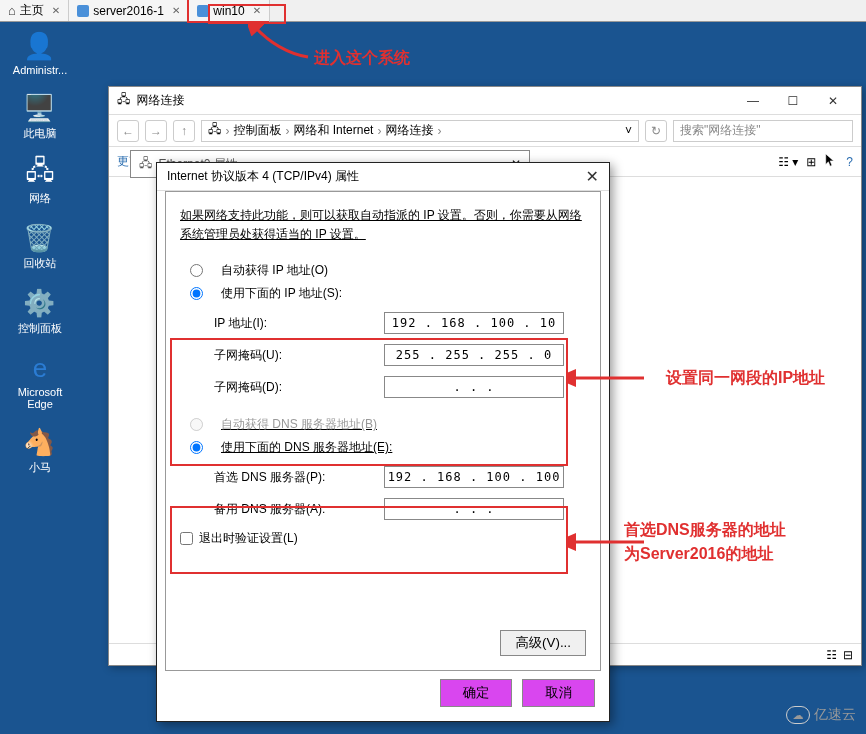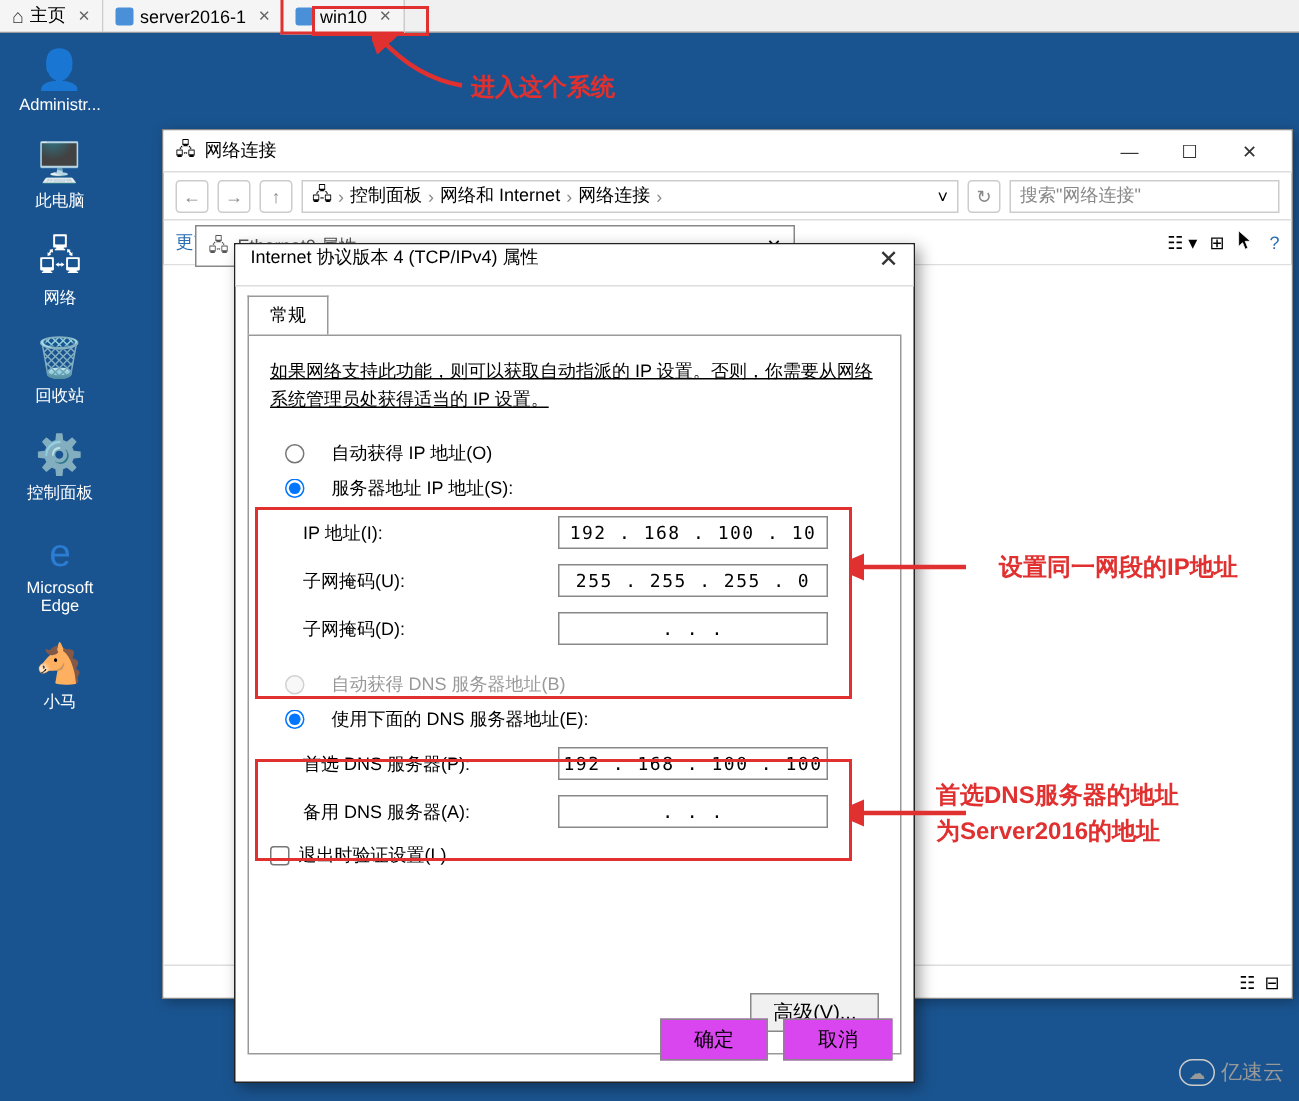--- a/index.html
+++ b/index.html
@@ -35,33 +35,33 @@
 .toolbar .right-tools { margin-left: auto; display: flex; gap: 8px; align-items: center; }
 .content-area { height: calc(100% - 90px); background: #fff; position: relative; }
 .status-bar { position: absolute; bottom: 0; left: 0; right: 0; height: 22px; border-top: 1px solid #ddd; display: flex; align-items: center; justify-content: flex-end; padding: 0 8px; gap: 6px; }
 
 
 .eth-window { position: absolute; left: 130px; top: 150px; width: 400px; height: 28px; background: #fff; border: 1px solid #888; display: flex; align-items: center; padding: 0 8px; justify-content: space-between; }
 .eth-window .ttl { display: flex; align-items: center; gap: 6px; color: #555; }
 
 
 .ipv4-dialog { position: absolute; left: 156px; top: 162px; width: 454px; height: 560px; background: #fff; border: 1px solid #222; box-shadow: 3px 3px 10px rgba(0,0,0,0.4); }
-.ipv4-title { height: 28px; display: flex; align-items: flex-start; justify-content: space-between; padding: 0 10px; background: #fff; border-bottom: 1px solid #ddd; }
+.ipv4-title { height: 28px; display: flex; align-items: center; justify-content: space-between; padding: 0 10px; background: #fff; border-bottom: 1px solid #ddd; }
 .ipv4-title .close-x { font-size: 16px; color: #333; cursor: pointer; }
 .tab-row { display: flex; padding: 6px 8px 0 8px; }
 .tab-row .tabbtn { border: 1px solid #999; border-bottom: none; background: #fff; padding: 4px 14px; font-size: 12px; cursor: pointer; }
 .dialog-body { margin: 0 8px 8px 8px; border: 1px solid #999; padding: 14px 14px 10px 14px; height: 480px; position: relative; }
 .desc-text { font-size: 12px; line-height: 1.6; margin-bottom: 18px; text-decoration: underline; }
 .radio-group { margin-left: 10px; margin-bottom: 10px; }
 .radio-row { display: flex; align-items: center; gap: 18px; margin: 6px 0; }
 .radio-row input[type=radio] { cursor: pointer; }
 .radio-row.disabled { color: #999; }
 .field-rows { margin-left: 22px; }
 .field-row { display: flex; align-items: center; margin: 10px 0; }
-.field-row label { width: 170px; }
+.field-row label { width: 170px; margin-left: 12px; }
 .ip-input { width: 180px; height: 22px; border: 1px solid #888; font-family: monospace; text-align: center; letter-spacing: 1px; display: flex; align-items: center; justify-content: center; }
 .checkbox-row { display: flex; align-items: center; gap: 6px; }
 .adv-btn { position: absolute; right: 14px; bottom: 14px; padding: 3px 14px; border: 1px solid #888; background: #f0f0f0; cursor: pointer; }
 .dialog-buttons { position: absolute; bottom: 14px; right: 14px; display: flex; gap: 10px; }
 .dialog-buttons button { padding: 4px 22px; border: 1px solid #888; background: #d946ef; cursor: pointer; }
 
 
 .red-box { position: absolute; border: 2px solid #e03030; pointer-events: none; }
 
 
@@ -183,52 +183,49 @@
       <span>Ethernet0 属性</span>
     </div>
   <span>✕</span>
 </div>
 
 <div class="ipv4-dialog">
   <div class="ipv4-title">
     <span>Internet 协议版本 4 (TCP/IPv4) 属性</span>
     <span class="close-x">✕</span>
   </div>
-  <div class="tab-row">
-    <div class="tabbtn">常规</div>
-  </div>
   <div class="dialog-body">
     <div class="desc-text">如果网络支持此功能，则可以获取自动指派的 IP 设置。否则，你需要从网络系统管理员处获得适当的 IP 设置。</div>
 
     <div class="radio-group">
       <div class="radio-row">
           <input type="radio" name="ip" style="">
           <label>自动获得 IP 地址(O)</label>
         </div>
       <div class="radio-row">
           <input type="radio" name="ip" checked="" style="">
-          <label>服务器地址 IP 地址(S):</label>
+          <label>使用下面的 IP 地址(S):</label>
         </div>
     </div>
     <div class="field-rows">
       <div class="field-row">
           <label>IP 地址(I):</label>
           <div class="ip-input">192 . 168 . 100 .  10</div>
         </div>
       <div class="field-row">
           <label>子网掩码(U):</label>
           <div class="ip-input">255 . 255 . 255 .  0</div>
         </div>
       <div class="field-row">
           <label>子网掩码(D):</label>
           <div class="ip-input">.        .        .</div>
         </div>
     </div>
 
-    <div class="radio-group" style="margin-top:18px;">
+    <div class="radio-group" style="margin-top:18px;text-decoration:underline;">
       <div class="radio-row disabled">
           <input type="radio" name="dns" disabled="" style="">
           <label>自动获得 DNS 服务器地址(B)</label>
         </div>
       <div class="radio-row">
           <input type="radio" name="dns" checked="" style="">
           <label>使用下面的 DNS 服务器地址(E):</label>
         </div>
     </div>
     <div class="field-rows">

